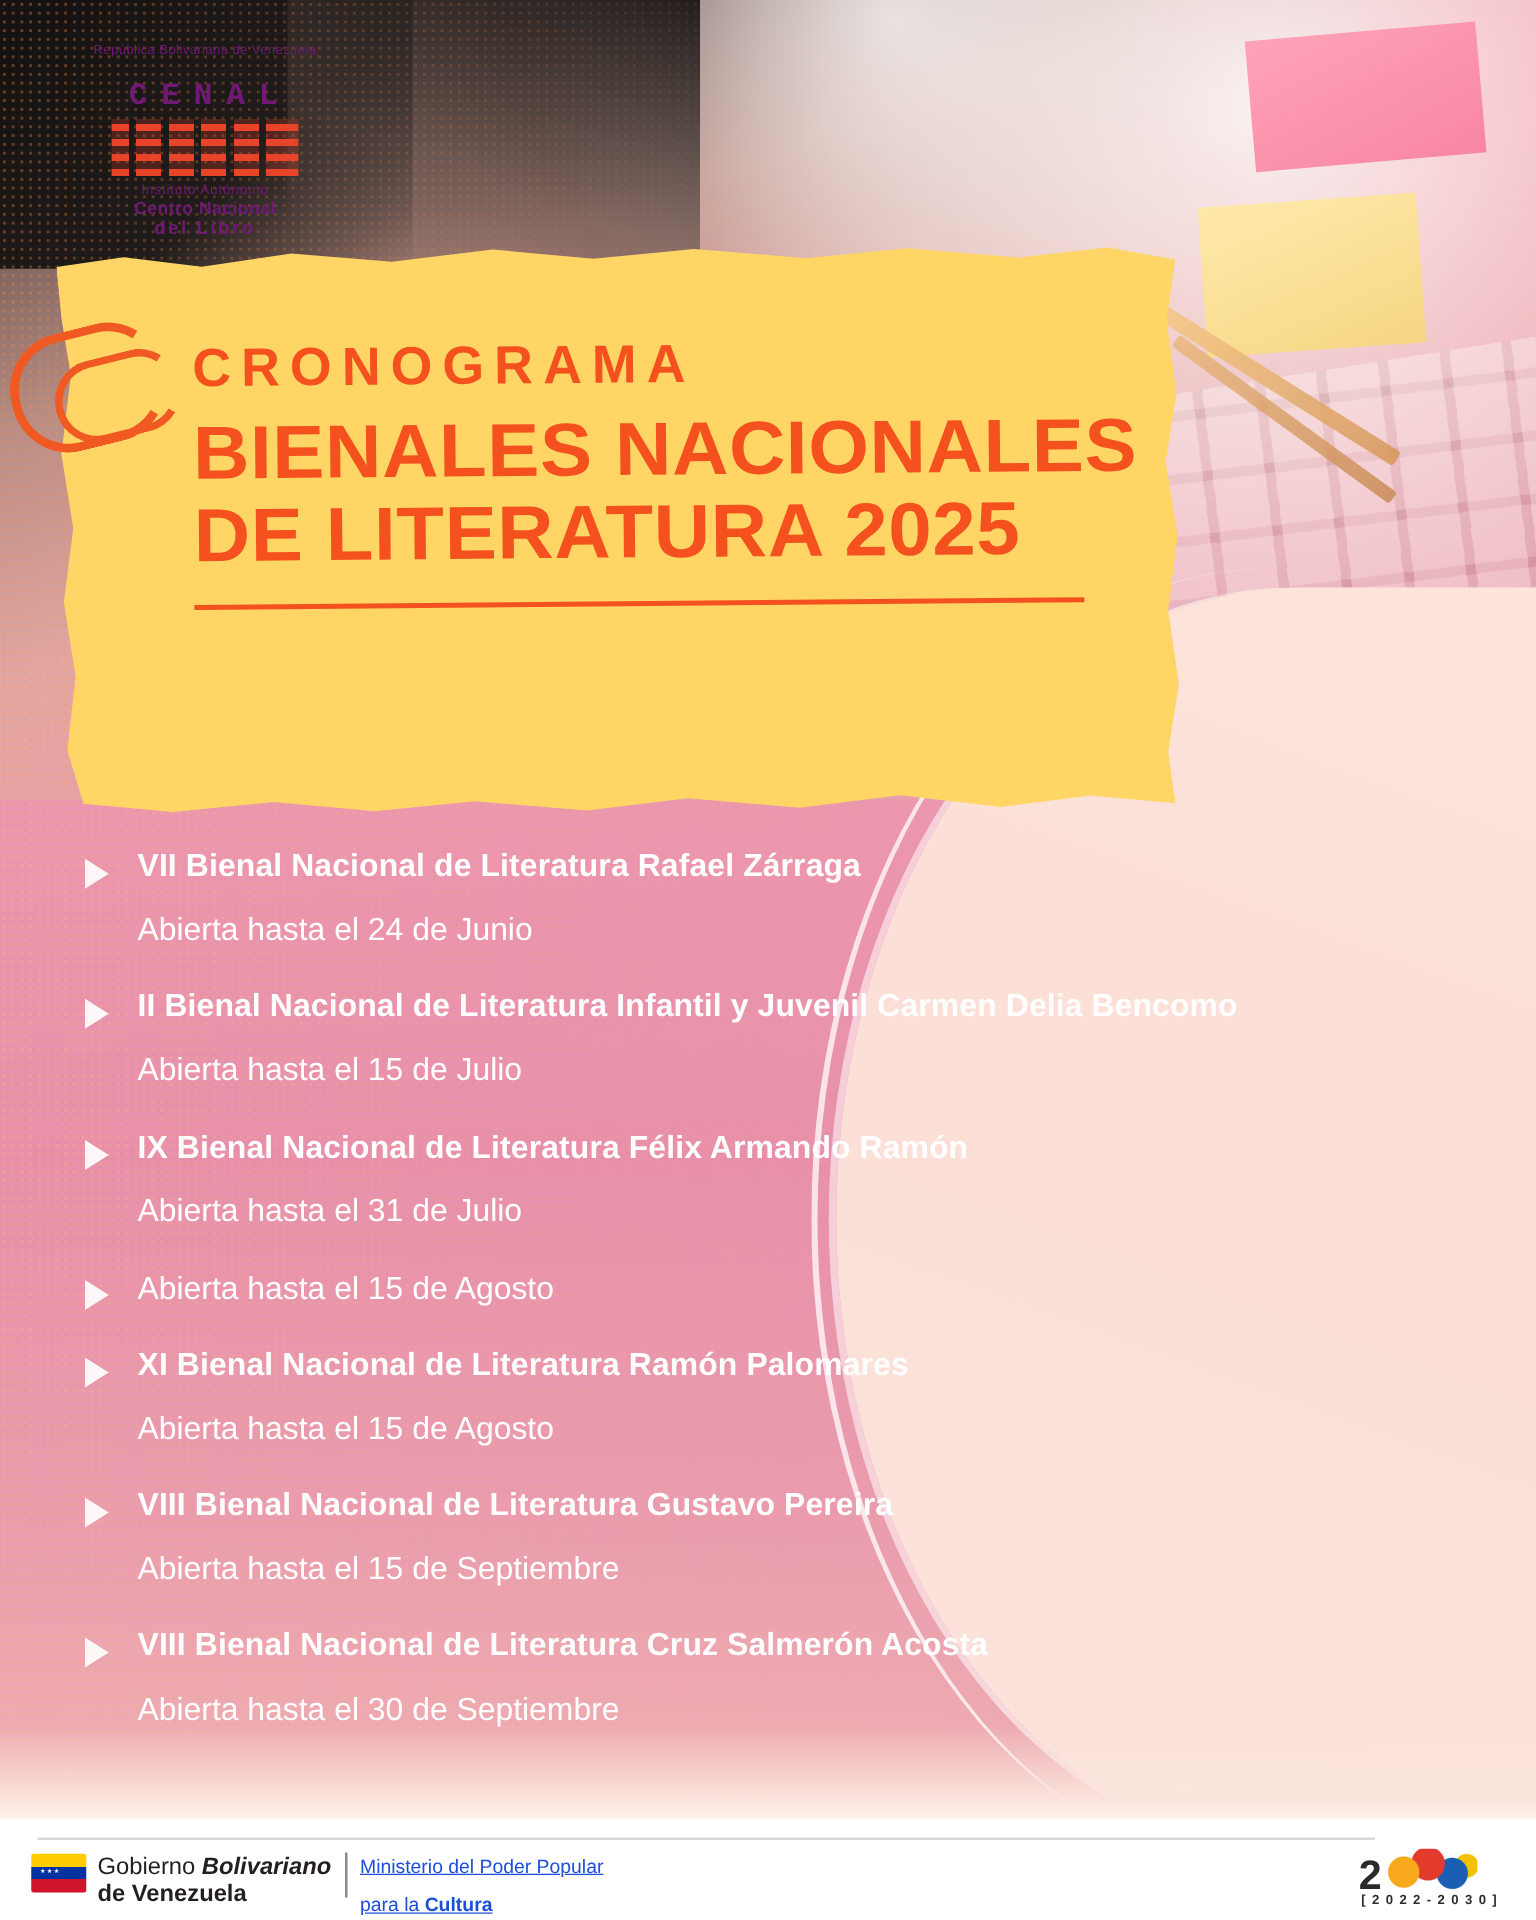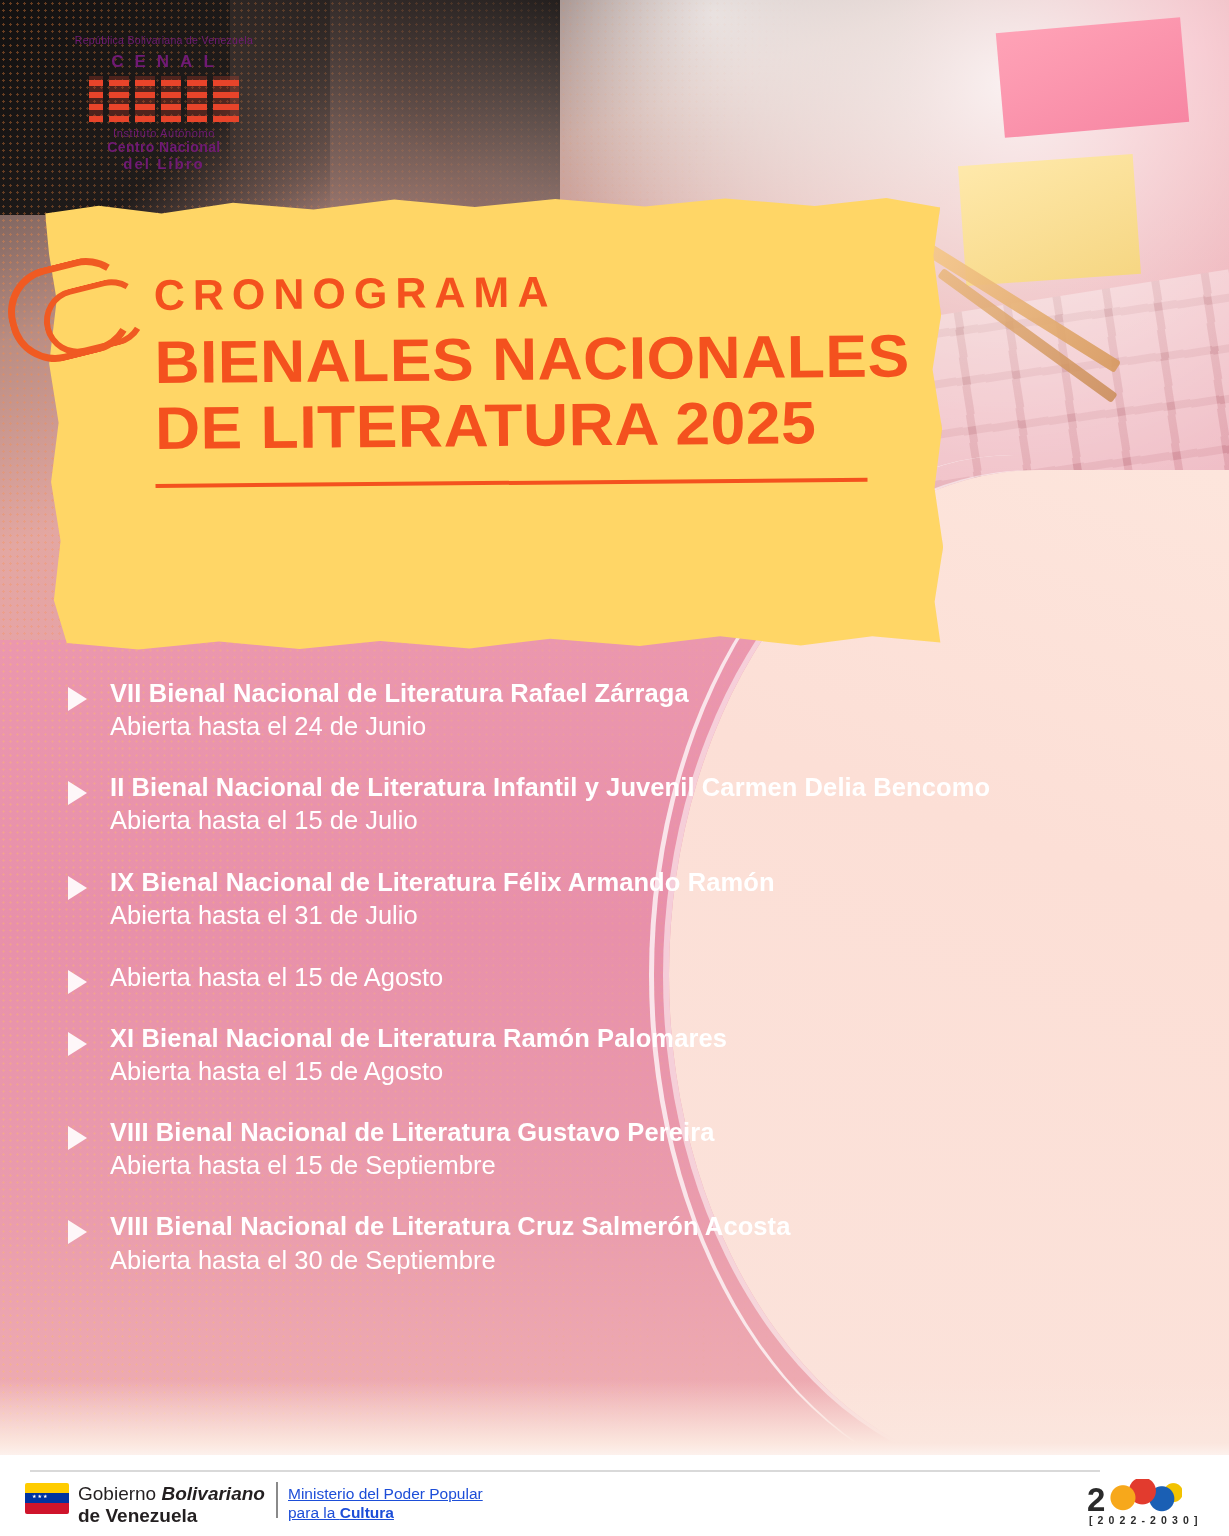--- a/index.html
+++ b/index.html
@@ -100,22 +100,22 @@
     background: #fff;
   }
 
   
   .cenal {
     position: absolute; left: 44px; top: 34px; width: 240px; color: #701a75;
     text-align: center;
   }
   .cenal .rep { font-size: 10.5px; letter-spacing: .3px; }
   .cenal .word {
-    font-size: 17px; font-weight: 700; letter-spacing: 11px;
-    margin-top: 6px; margin-left: 8px;
+    font-size: 25px; font-weight: 700; letter-spacing: 11px;
+    margin-top: 16px; margin-left: 8px; font-family: Liberation Mono, monospace;
   }
   .cenal .glyphs {
     height: 46px; margin: 4px auto 5px; width: 150px;
     background:
       linear-gradient(90deg,
         #e8442a 0 14px, transparent 14px 20px,
         #e8442a 20px 40px, transparent 40px 46px,
         #e8442a 46px 66px, transparent 66px 72px,
         #e8442a 72px 92px, transparent 92px 98px,
         #e8442a 98px 118px, transparent 118px 124px,
@@ -190,21 +190,21 @@
     border-top: 12px solid transparent;
     border-bottom: 12px solid transparent;
     opacity: .92;
   }
   .item .name {
     font-size: 25.5px; font-weight: 700; color: #ffffff; line-height: 1.22;
     letter-spacing: .1px;
   }
   .item .date {
     font-size: 25.5px; font-weight: 400; color: #ffffff; line-height: 1.3;
-    margin-top: 1px;
+    margin-top: 19px;
   }
 
   
   .foot-line {
     position: absolute; left: 30px; top: 1470px; width: 1070px; height: 2px;
     background: #d9d9d9;
   }
   .flag {
     position: absolute; left: 25px; top: 1483px; width: 44px; height: 31px;
     background: linear-gradient(180deg,#ffcc00 0 33%, #0033a0 33% 66%, #cf142b 66% 100%);
@@ -222,21 +222,21 @@
   .gob .g1 b { font-weight: 700; font-style: italic; }
   .gob .g2 { font-size: 19px; font-weight: 700; }
   .divider-v {
     position: absolute; left: 276px; top: 1482px; width: 2px; height: 36px;
     background: #8a8a8a;
   }
   .min {
     position: absolute; left: 288px; top: 1485px; color: #1d4ed8; line-height: 1.2; text-decoration: underline;
   }
   .min .m1 { font-size: 15.5px; }
-  .min .m2 { font-size: 15.5px; }
+  .min .m2 { font-size: 15.5px; margin-top: 12px; }
   .min .m2 b { font-weight: 700; }
 
   .bicent {
     position: absolute; right: 22px; top: 1478px; width: 120px; height: 46px;
   }
   .bicent .two {
     position: absolute; left: 0; top: 3px; font-size: 33px; font-weight: 700; color: #2b2b2b;
   }
   .bicent .blob {
     position: absolute; left: 23px; top: 1px; width: 72px; height: 34px;

